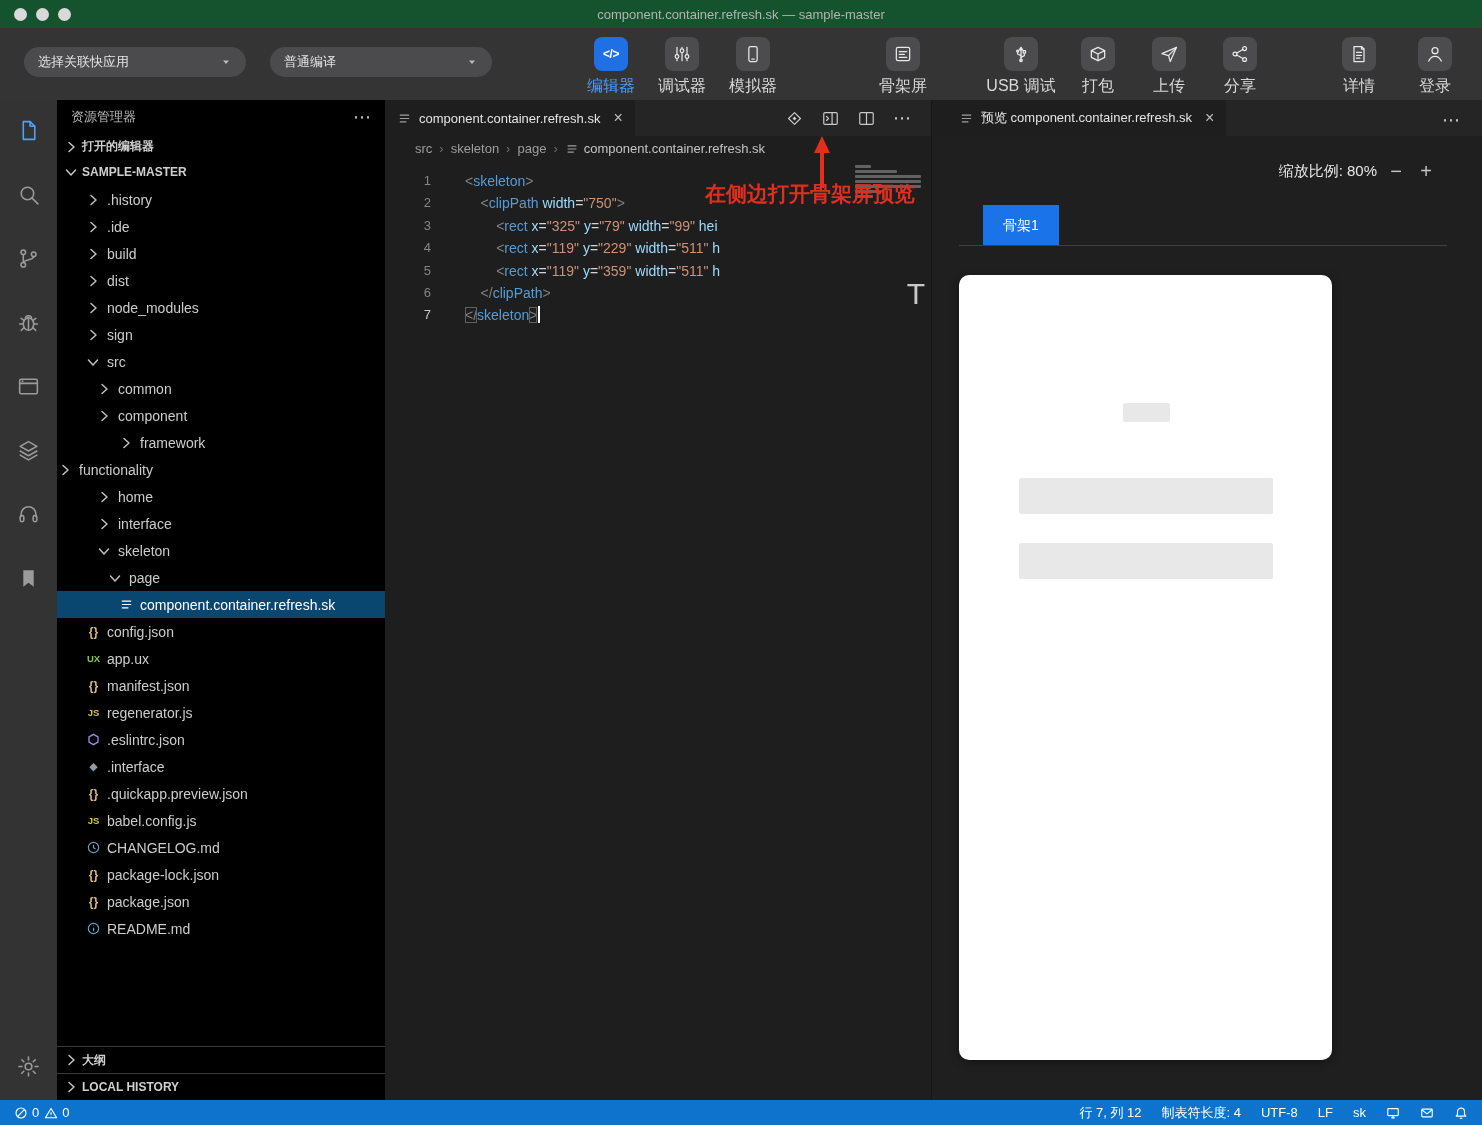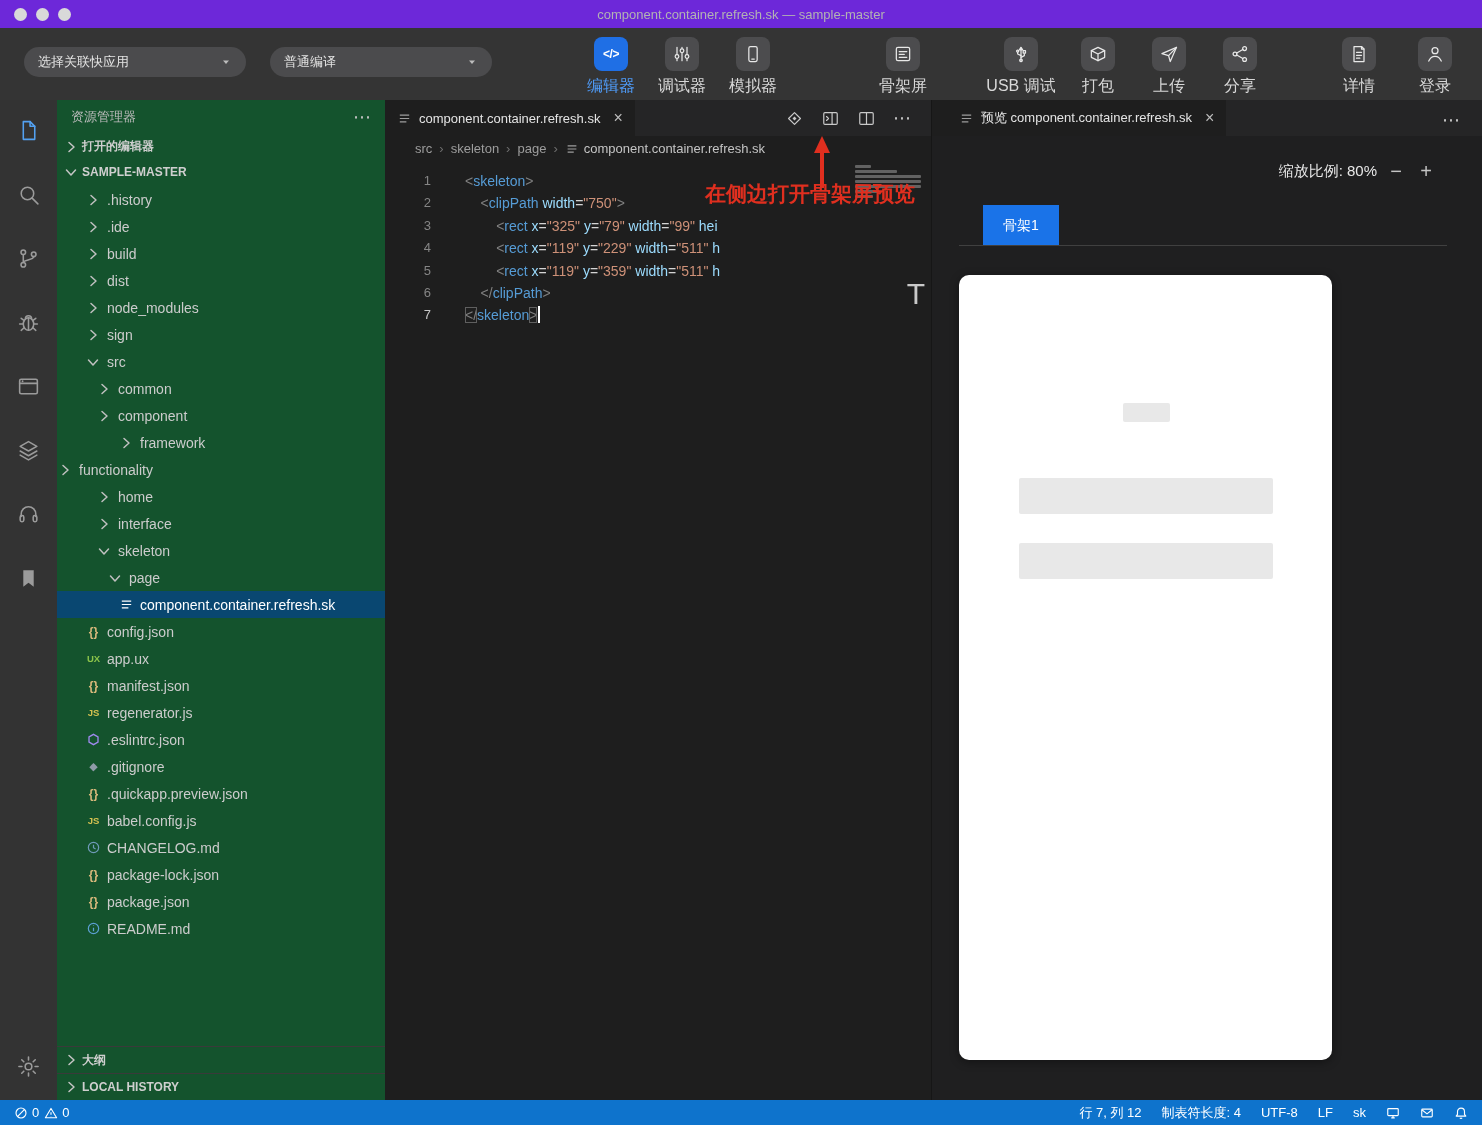--- a/index.html
+++ b/index.html
@@ -1,20 +1,20 @@
 <!DOCTYPE html>
 <html><head>
 <meta charset="utf-8">
 <style>
   *{margin:0;padding:0;box-sizing:border-box;font-family:"Liberation Sans",sans-serif}
   html,body{width:1482px;height:1125px;overflow:hidden;background:#1e1e1e}
   .app{position:relative;width:1482px;height:1125px;display:flex;flex-direction:column}
 
   
-  .titlebar{height:28px;background:#6d28d9;display:flex;align-items:center;position:relative;flex:none}
+  .titlebar{height:28px;background:#14532d;display:flex;align-items:center;position:relative;flex:none}
   .lights{position:absolute;left:14px;display:flex;gap:9px}
   .light{width:13px;height:13px;border-radius:50%;background:#d9d9d9;cursor:pointer}
   .win-title{flex:1;text-align:center;color:#b3b3b3;font-size:13px}
 
   
   .toolbar{height:72px;background:#343434;position:relative;flex:none}
   .dd{position:absolute;top:19px;height:30px;background:#4b4b4d;border-radius:15px;display:flex;align-items:center;padding:0 14px;color:#e4e4e4;font-size:13px;cursor:pointer}
   #dd1{left:24px;width:222px}
   #dd2{left:270px;width:222px}
   .dd .caret{margin-left:auto;color:#bdbdbd;display:inline-flex}
@@ -37,21 +37,21 @@
   .main{flex:1;display:flex;min-height:0}
 
   
   .activity{width:57px;background:#333333;display:flex;flex-direction:column;align-items:center;flex:none}
   .act-item{width:57px;height:64px;display:flex;align-items:center;justify-content:center;color:#9b9b9b;cursor:pointer}
   .act-item svg{width:25px;height:25px}
   .act-item.active{color:#53a1f1}
   .act-spacer{flex:1}
 
   
-  .sidebar{width:328px;background:#14532d;color:#cccccc;display:flex;flex-direction:column;flex:none}
+  .sidebar{width:328px;background:#000000;color:#cccccc;display:flex;flex-direction:column;flex:none}
   .sb-header{height:34px;display:flex;align-items:center;padding:0 14px;font-size:13px;color:#bbbbbb;flex:none}
   .sb-header .more{margin-left:auto;font-size:18px;color:#c4c4c4;cursor:pointer;line-height:10px}
   .sb-section{height:25px;display:flex;align-items:center;gap:3px;padding:0 6px;font-size:12px;font-weight:700;color:#cfcfcf;cursor:pointer;flex:none}
   .sb-section.bordered{border-top:1px solid #3a3a3a;height:27px}
   .sb-section .twisty{display:inline-flex;width:16px;height:16px;color:#c5c5c5}
   .twisty svg{width:16px;height:16px}
   .tree{flex:1;overflow:hidden;font-size:14px;padding-top:2px}
   .tree-row{height:27px;display:flex;align-items:center;cursor:pointer;white-space:nowrap;color:#cccccc}
   .tree-row .twisty{display:inline-flex;width:17px;height:16px;color:#c0c0c0;flex:none}
   .tree-row .tree-label{margin-left:5px}
@@ -502,21 +502,21 @@
               <svg viewBox="0 0 16 16" fill="none" stroke="#a08aef" stroke-width="1.4">
                 <path d="M8 2.5l4.8 2.8v5.4L8 13.5 3.2 10.7V5.3z"></path>
               </svg>
             </span>
             <span class="tree-label">.eslintrc.json</span>
           </div>
           <div class="tree-row" style="padding-left: 28px;">
             <span class="file-ic">
               <span class="ic-git">◆</span>
             </span>
-            <span class="tree-label">.gitignore</span>
+            <span class="tree-label">.interface</span>
           </div>
           <div class="tree-row" style="padding-left: 28px;">
             <span class="file-ic">
               <span class="ic-json">{}</span>
             </span>
             <span class="tree-label">.quickapp.preview.json</span>
           </div>
           <div class="tree-row" style="padding-left: 28px;">
             <span class="file-ic">
               <span class="ic-js">JS</span>

